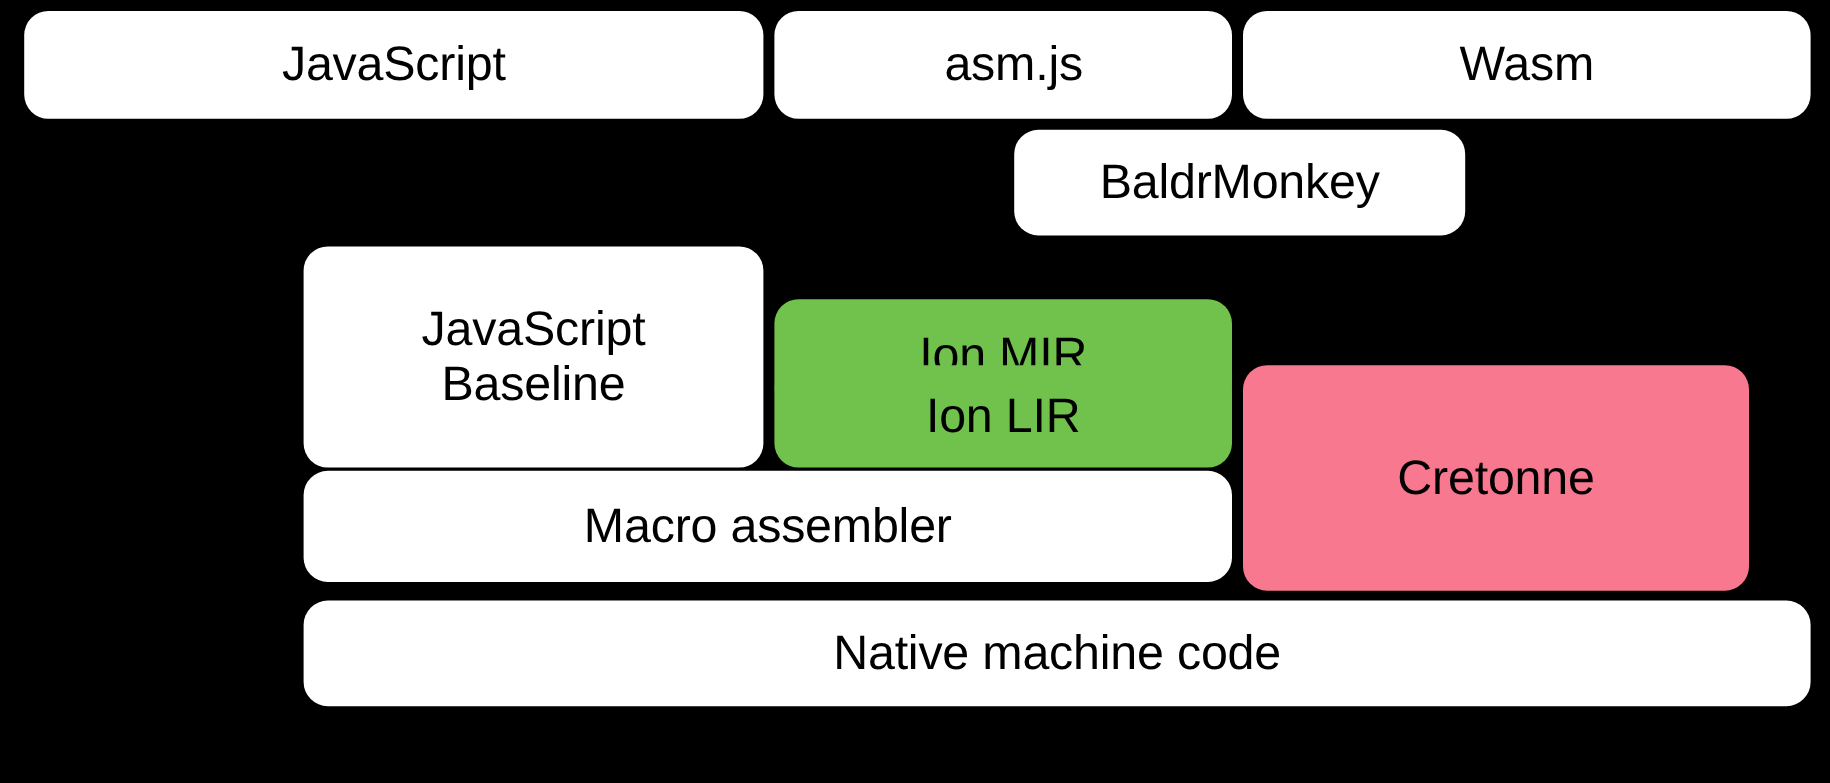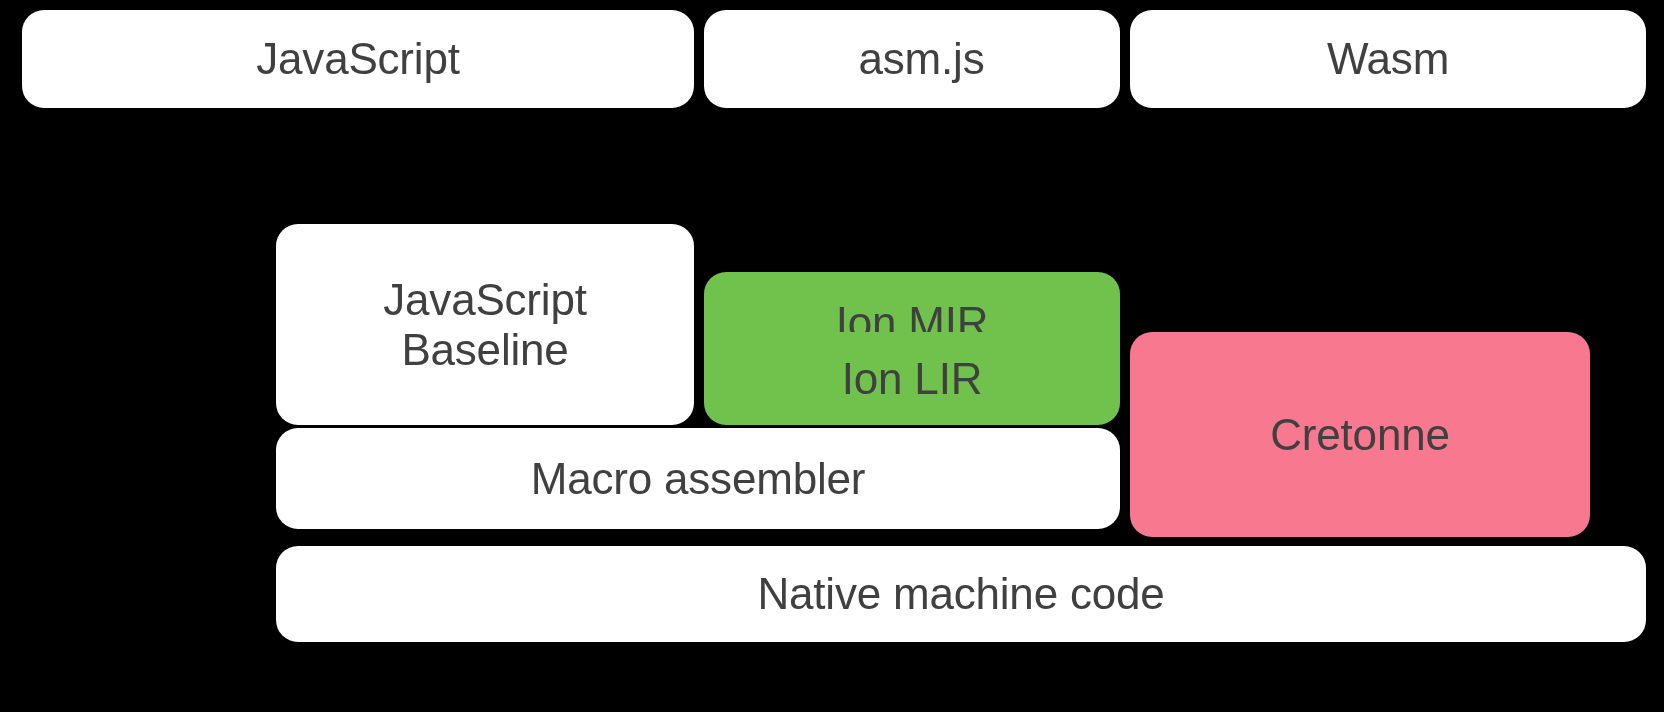--- a/index.html
+++ b/index.html
@@ -18,40 +18,41 @@
     overflow: hidden;
   }
   .box {
     position: absolute;
     box-sizing: border-box;
     display: flex;
     align-items: center;
     justify-content: center;
     text-align: center;
     border-radius: 22px;
-    color: #404040;
+    color: #000000;
     font-size: 44px;
     font-weight: 400;
     line-height: 1.12;
     letter-spacing: -0.2px;
     white-space: pre-line;
     user-select: none;
   }
   .fill-white { background: #ffffff; }
   .fill-gray  { background: #e9e9e9; }
   .fill-green { background: #70c24c; }
   .fill-pink  { background: #f7788f; }
 </style>
 </head>
 <body>
 
 <div id="canvas" style="background: rgb(0, 0, 0);">
     <div class="box fill-white" style="left: 22px; top: 10px; width: 672px; height: 98px;">JavaScript</div>
     <div class="box fill-white" style="left: 704px; top: 10px; width: 416px; height: 98px; padding-left: 19px;">asm.js</div>
     <div class="box fill-white" style="left: 1130px; top: 10px; width: 516px; height: 98px;">Wasm</div>
+    <div class="box fill-white" style="left: 922px; top: 118px; width: 410px; height: 96px;">BaldrMonkey</div>
     <div class="box fill-white" style="left: 276px; top: 224px; width: 418px; height: 201px;">JavaScript
 Baseline</div>
     <div class="box fill-green" style="left: 704px; top: 224px; width: 416px; height: 101px; margin-top: 48px;">Ion MIR</div>
     <div class="box fill-green" style="left: 704px; top: 332px; width: 416px; height: 93px;">Ion LIR</div>
     <div class="box fill-pink" style="left: 1130px; top: 332px; width: 460px; height: 205px;">Cretonne</div>
     <div class="box fill-white" style="left: 276px; top: 428px; width: 844px; height: 101px;">Macro assembler</div>
     <div class="box fill-white" style="left: 276px; top: 546px; width: 1370px; height: 96px;">Native machine code</div>
   </div>
 
 </body></html>

